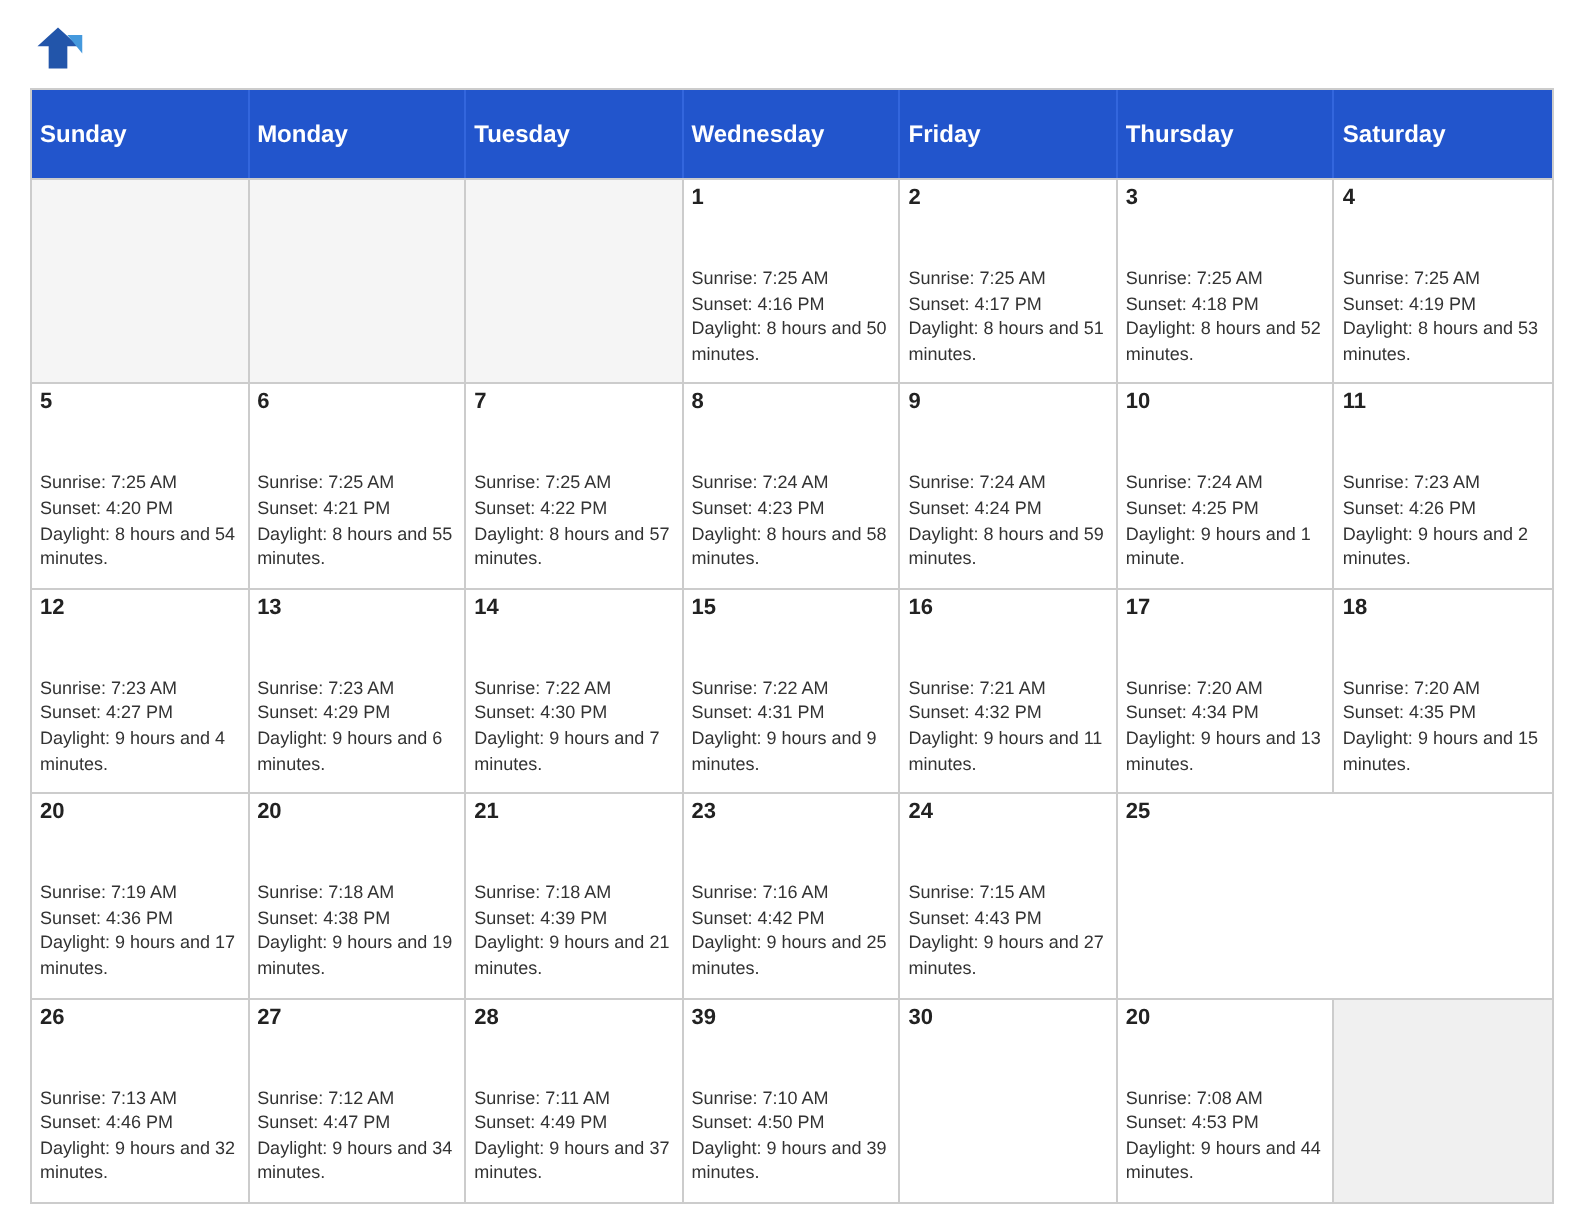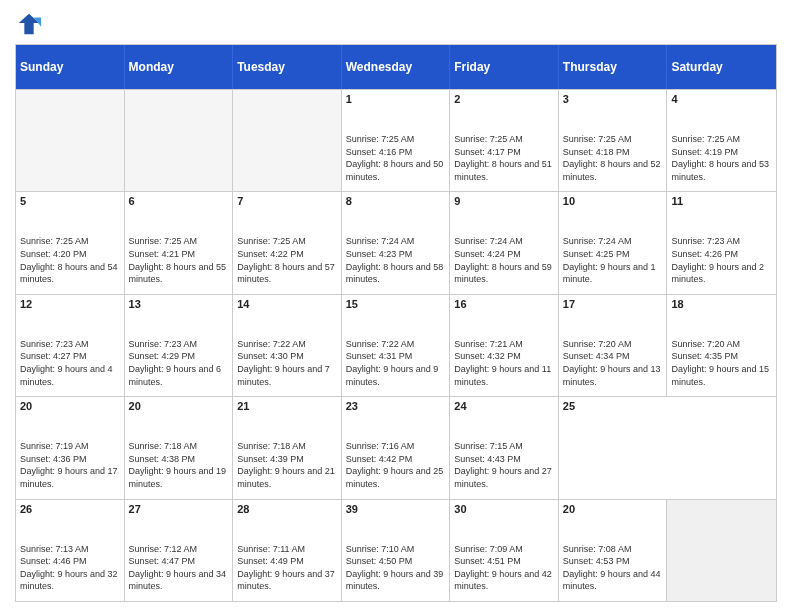--- a/index.html
+++ b/index.html
@@ -346,24 +346,20 @@
           </div>
           <div class="cal-cell">
             <div class="day-number">39</div>
             <div class="day-info">Sunrise: 7:10 AM
 Sunset: 4:50 PM
 Daylight: 9 hours
 and 39 minutes.</div>
           </div>
           <div class="cal-cell">
             <div class="day-number">30</div>
-            <div class="day-info">Sunrise: 7:09 AM
-Sunset: 4:51 PM
-Daylight: 9 hours
-and 42 minutes.</div>
           </div>
           <div class="cal-cell">
             <div class="day-number">20</div>
             <div class="day-info">Sunrise: 7:08 AM
 Sunset: 4:53 PM
 Daylight: 9 hours
 and 44 minutes.</div>
           </div>
           <div class="cal-cell empty shaded"></div>
         </div>

